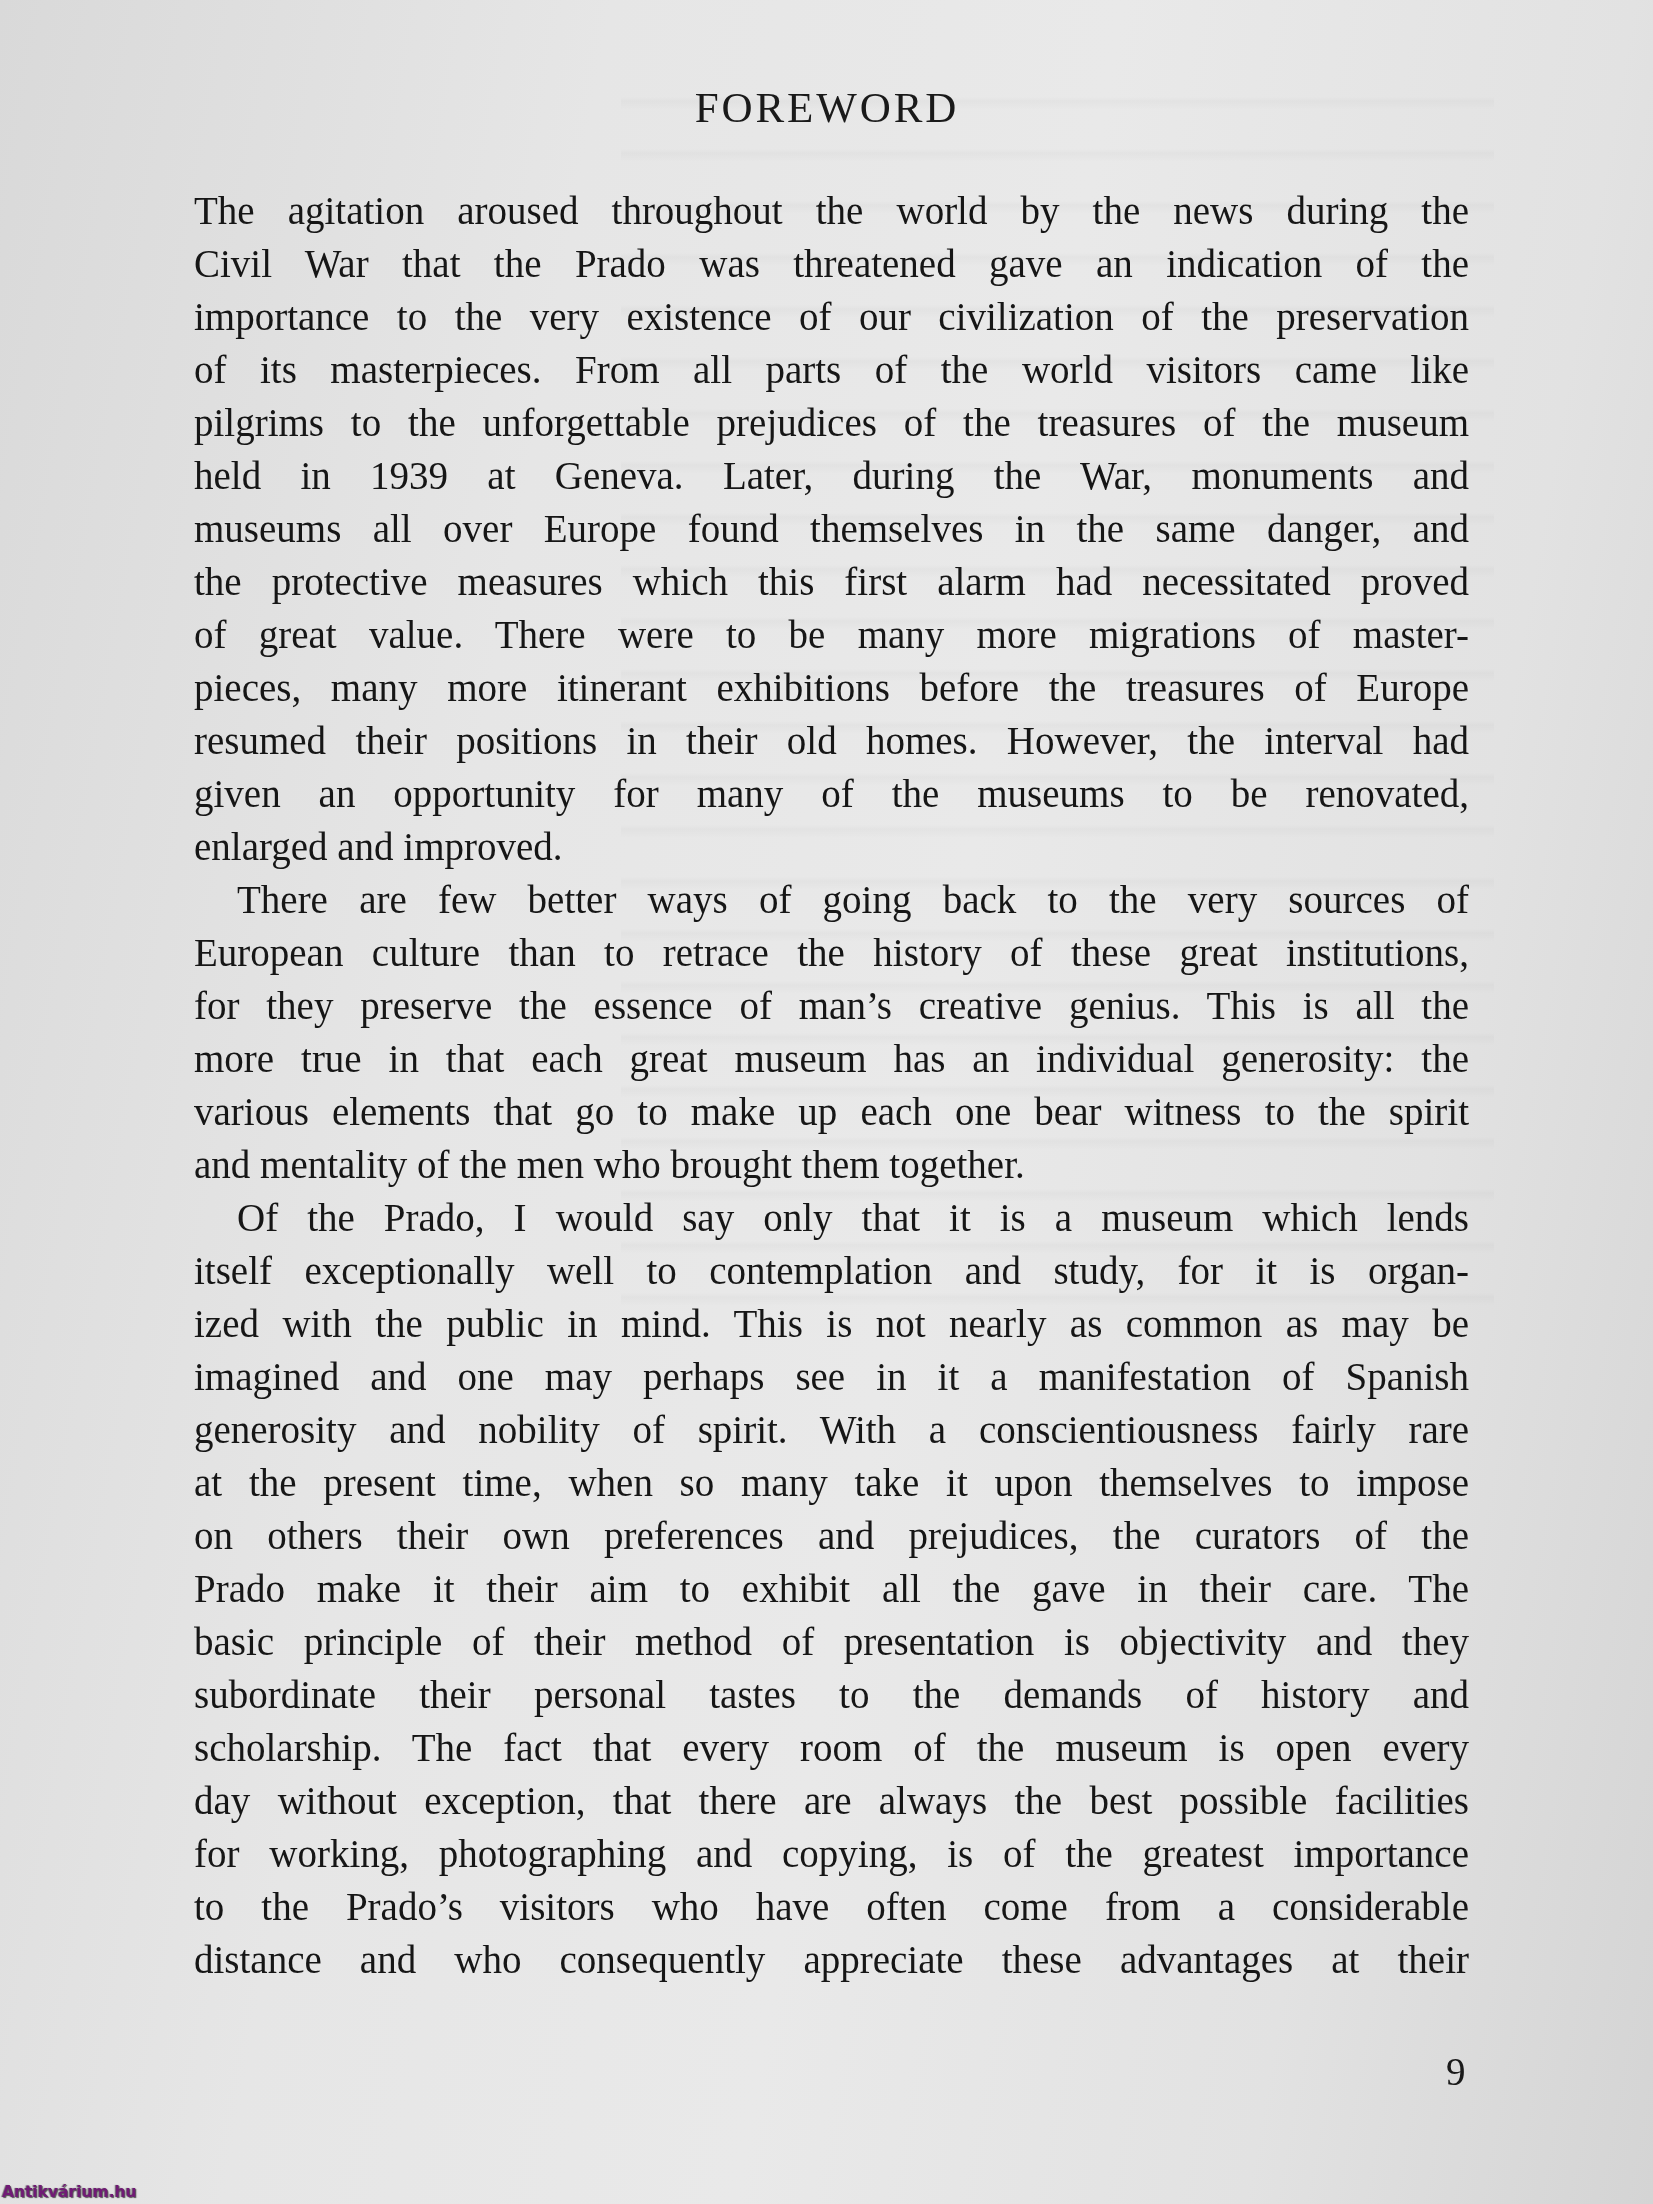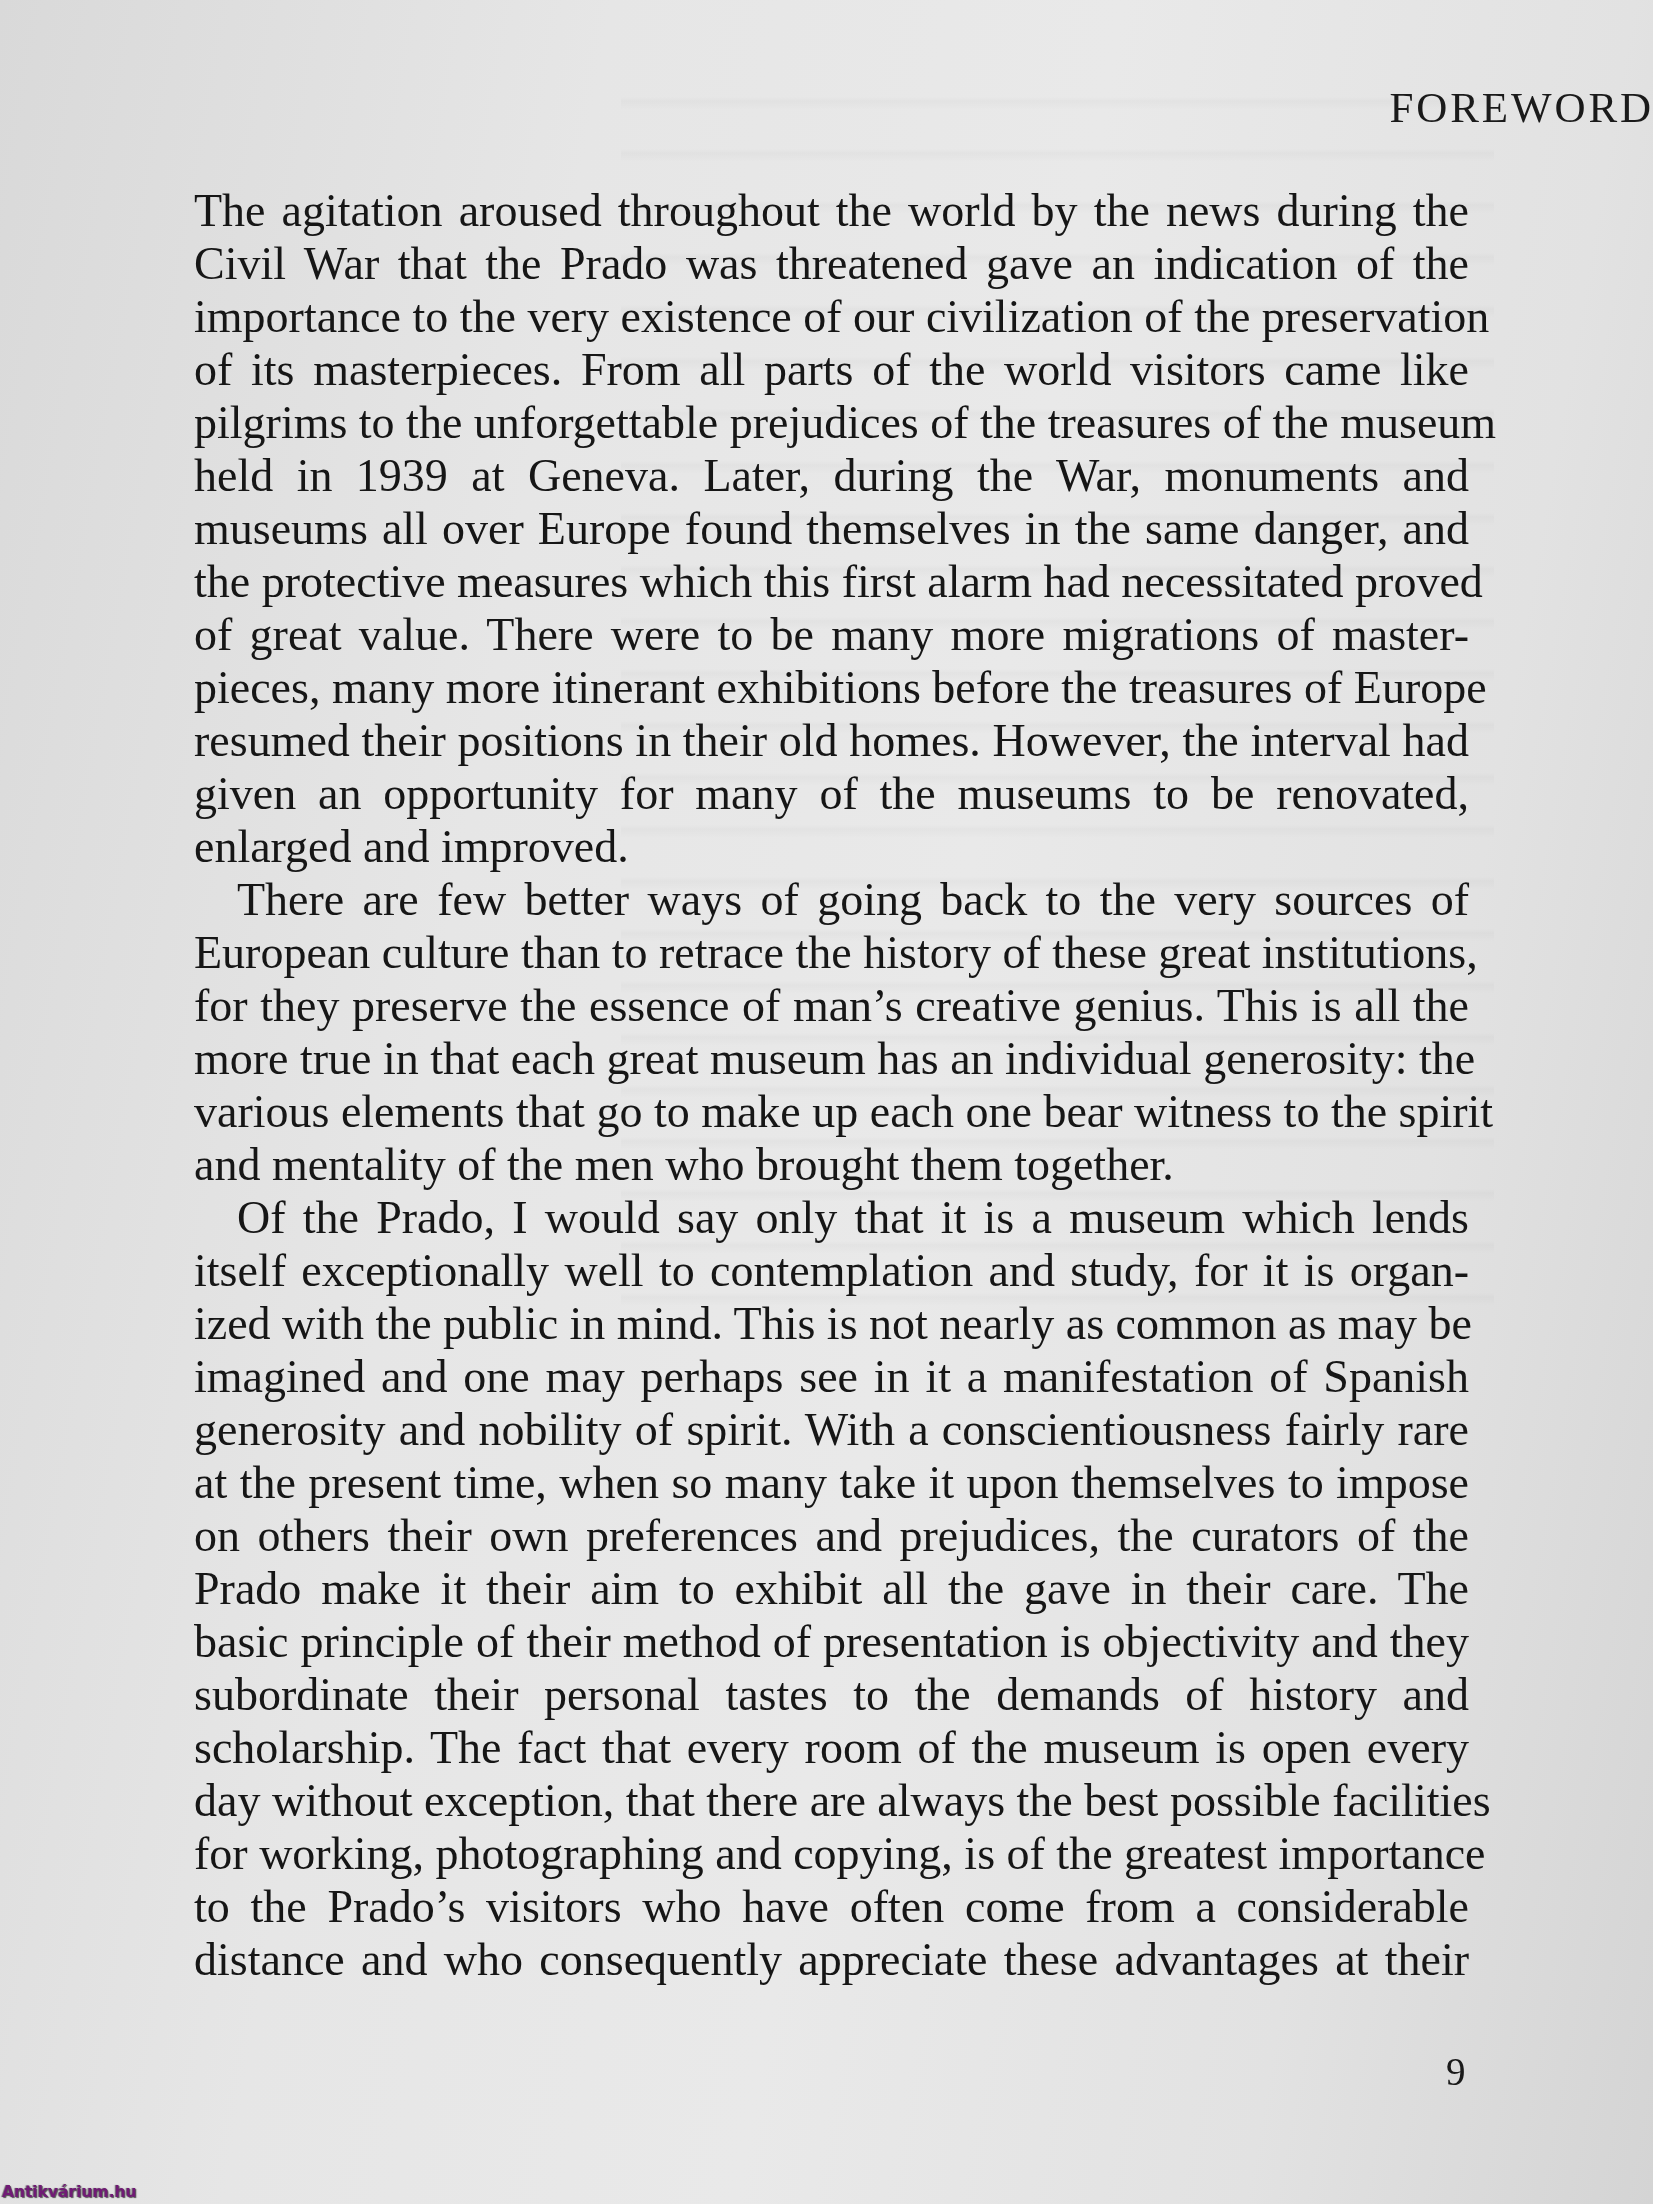--- a/index.html
+++ b/index.html
@@ -28,31 +28,31 @@
       width: 873px;
       height: 1261px;
       background: repeating-linear-gradient(180deg, rgba(0,0,0,0.0) 0px, rgba(0,0,0,0.0) 39px, rgba(0,0,0,0.025) 43px, rgba(0,0,0,0.0) 52px);
       pointer-events: none;
     }
     .title {
       position: absolute;
       top: 83px;
       left: 0;
       width: 1654px;
-      text-align: right;
+      text-align: center;
       font-size: 43px;
       letter-spacing: 2.9px;
       color: #1a1a1a;
     }
     .body-text {
       position: absolute;
       left: 194px;
       top: 184px;
       width: 1275px;
-      font-size: 46px;
+      font-size: 39px;
       line-height: 53px;
       text-align: justify;
     }
     .line {
       display: block;
       text-align: justify;
       text-align-last: justify;
       white-space: nowrap;
       height: 53px;
     }

